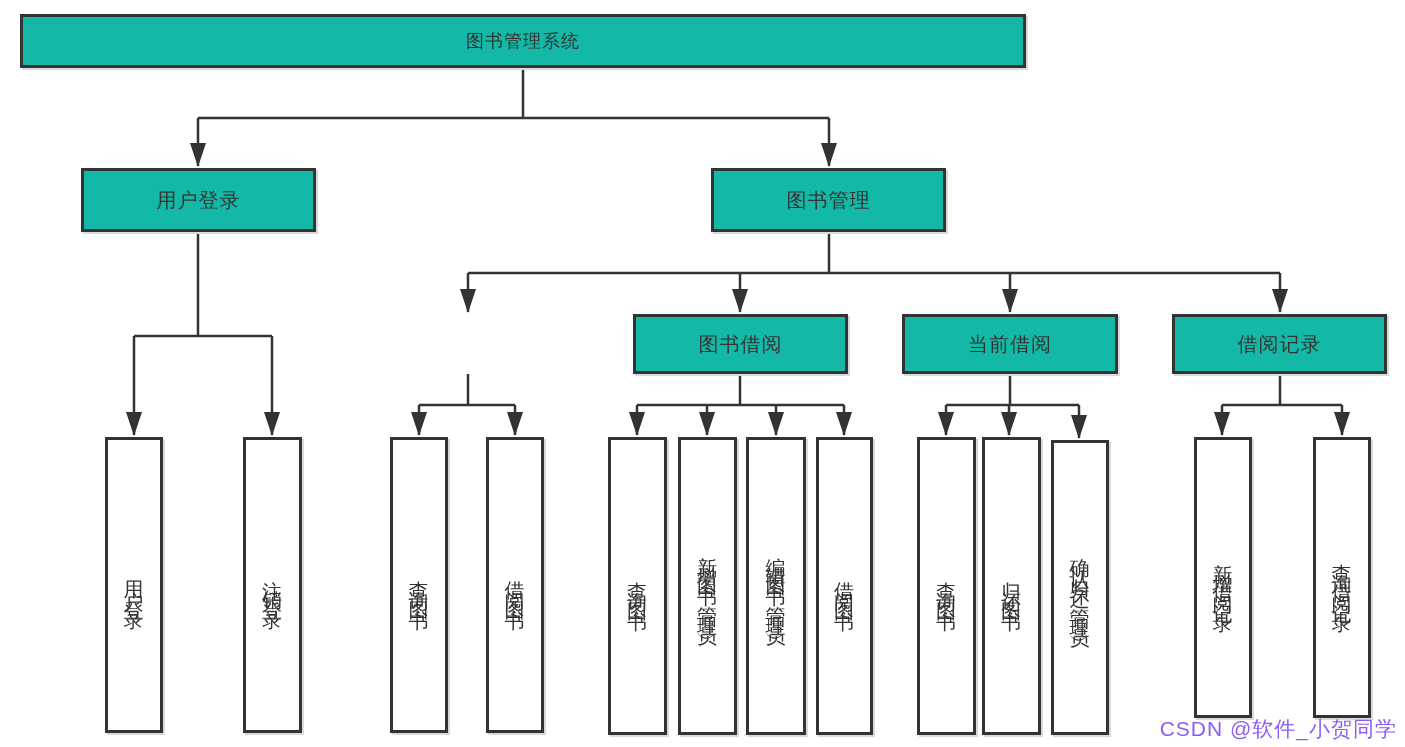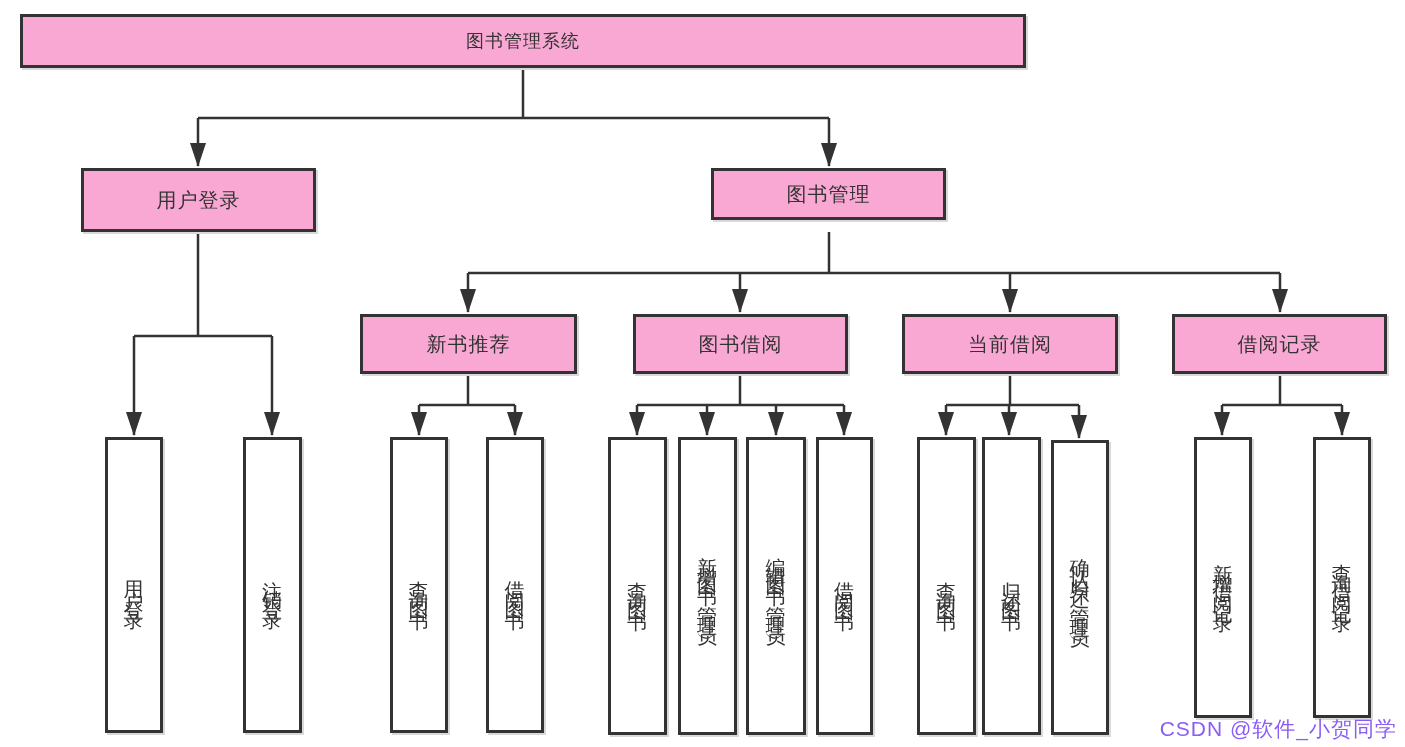--- a/index.html
+++ b/index.html
@@ -9,21 +9,21 @@
     background:#ffffff;
     font-family:"Liberation Sans", sans-serif;
     color:#333333;
     overflow:hidden;
   }
   #connectors{position:absolute;left:0;top:0;width:1405px;height:747px;}
   .node{
     position:absolute;
     box-sizing:border-box;
     border:3px solid #333333;
-    background:#f9a8d4;
+    background:#14b8a6;
     display:flex;align-items:center;justify-content:center;
     font-size:20px;
     letter-spacing:1px;
     box-shadow:2px 2px 0 #d9d9d9;
     white-space:nowrap;
   }
   .node.root{font-size:18px;}
   .leaf{
     position:absolute;
     box-sizing:border-box;
@@ -100,23 +100,22 @@
       <path d="M1280 374 V405"></path>
       <path d="M1222 405 H1342"></path>
       <path d="M1222 405 V435" marker-end="url(#arrow)"></path>
       <path d="M1342 405 V435" marker-end="url(#arrow)"></path>
     </g>
   </svg>
 
   <div class="node root" style="left:20px;top:14px;width:1006px;height:54px;">图书管理系统</div>
 
   <div class="node" style="left:81px;top:168px;width:235px;height:64px;">用户登录</div>
-  <div class="node" style="left:711px;top:168px;width:235px;height:52px;">图书管理</div>
+  <div class="node" style="left:711px;top:168px;width:235px;height:64px;">图书管理</div>
 
-  <div class="node" style="left:360px;top:314px;width:217px;height:60px;">新书推荐</div>
   <div class="node" style="left:633px;top:314px;width:215px;height:60px;font-family:Liberation Serif, serif;">图书借阅</div>
   <div class="node" style="left:1172px;top:314px;width:215px;height:60px;">借阅记录</div>
   <div class="node" style="left:902px;top:314px;width:216px;height:60px;">当前借阅</div>
 
   <div class="leaf" style="left:105px;top:437px;width:58px;height:296px;">
     <span>用户登录</span>
   </div>
   <div class="leaf" style="left:243px;top:437px;width:59px;height:296px;">
     <span>注销登录</span>
   </div>

